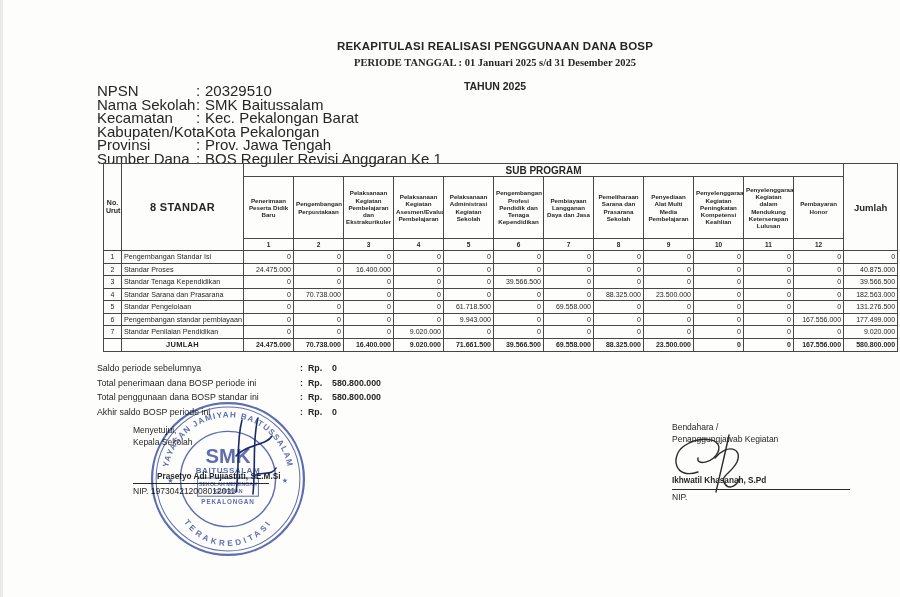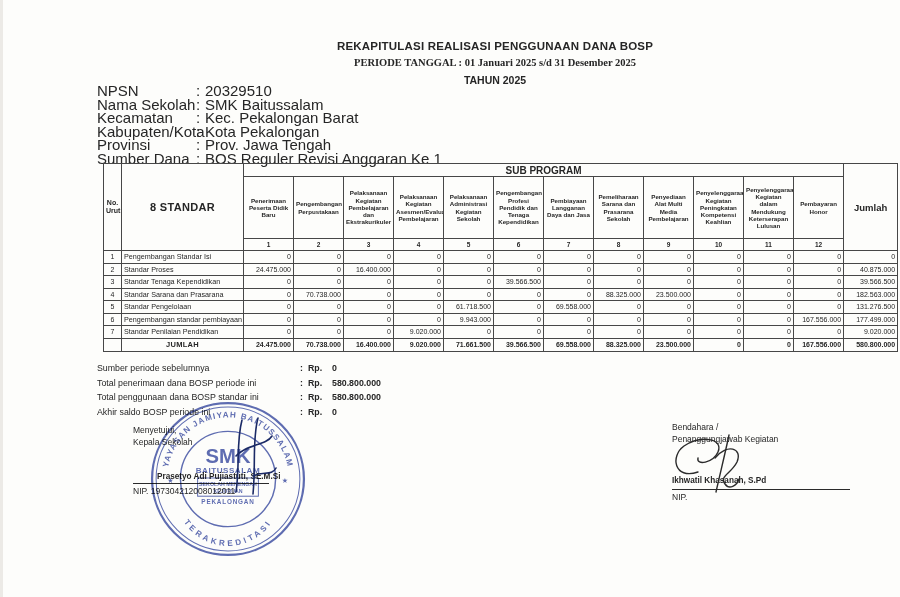--- a/index.html
+++ b/index.html
@@ -8,21 +8,21 @@
     background:#fdfdfb;color:#262626;
     font-family:"Liberation Sans", sans-serif;
     -webkit-font-smoothing:antialiased;
   }
   .scan-edge{position:absolute;left:0;top:0;width:3px;height:597px;background:#eceae6;}
 
   
   .title-block{position:absolute;left:90px;top:40px;width:810px;text-align:center;font-weight:bold;}
   .title-l1{font-size:11.5px;letter-spacing:.2px;}
   .title-l2{font-size:10.5px;margin-top:5px;font-family:Liberation Serif, serif;}
-  .title-l3{font-size:10.5px;margin-top:6px;}
+  .title-l3{font-size:10.5px;margin-top:12px;}
 
   
   .info-block{position:absolute;left:97px;top:84px;font-size:15px;}
   .info-row{display:flex;height:13.5px;line-height:13.5px;}
   .info-label{width:99px;}
   .info-colon{width:9px;}
 
   
   table.report{
     position:absolute;left:103px;top:163px;width:794px;
@@ -305,21 +305,21 @@
         <td class="val">0</td>
         <td class="val">0</td>
         <td class="val">167.556.000</td>
         <td class="val">580.800.000</td>
       </tr>
     </tbody>
   </table>
 
 <div class="summary-block">
     <div class="sum-row">
-      <span class="sum-label">Sumber periode sebelumnya</span>
+      <span class="sum-label">Saldo periode sebelumnya</span>
       <span class="sum-colon">:</span>
       <span class="sum-cur">Rp.</span>
       <span class="sum-val">0</span>
     </div>
     <div class="sum-row">
       <span class="sum-label">Total penerimaan dana BOSP periode ini</span>
       <span class="sum-colon">:</span>
       <span class="sum-cur">Rp.</span>
       <span class="sum-val">580.800.000</span>
     </div>

